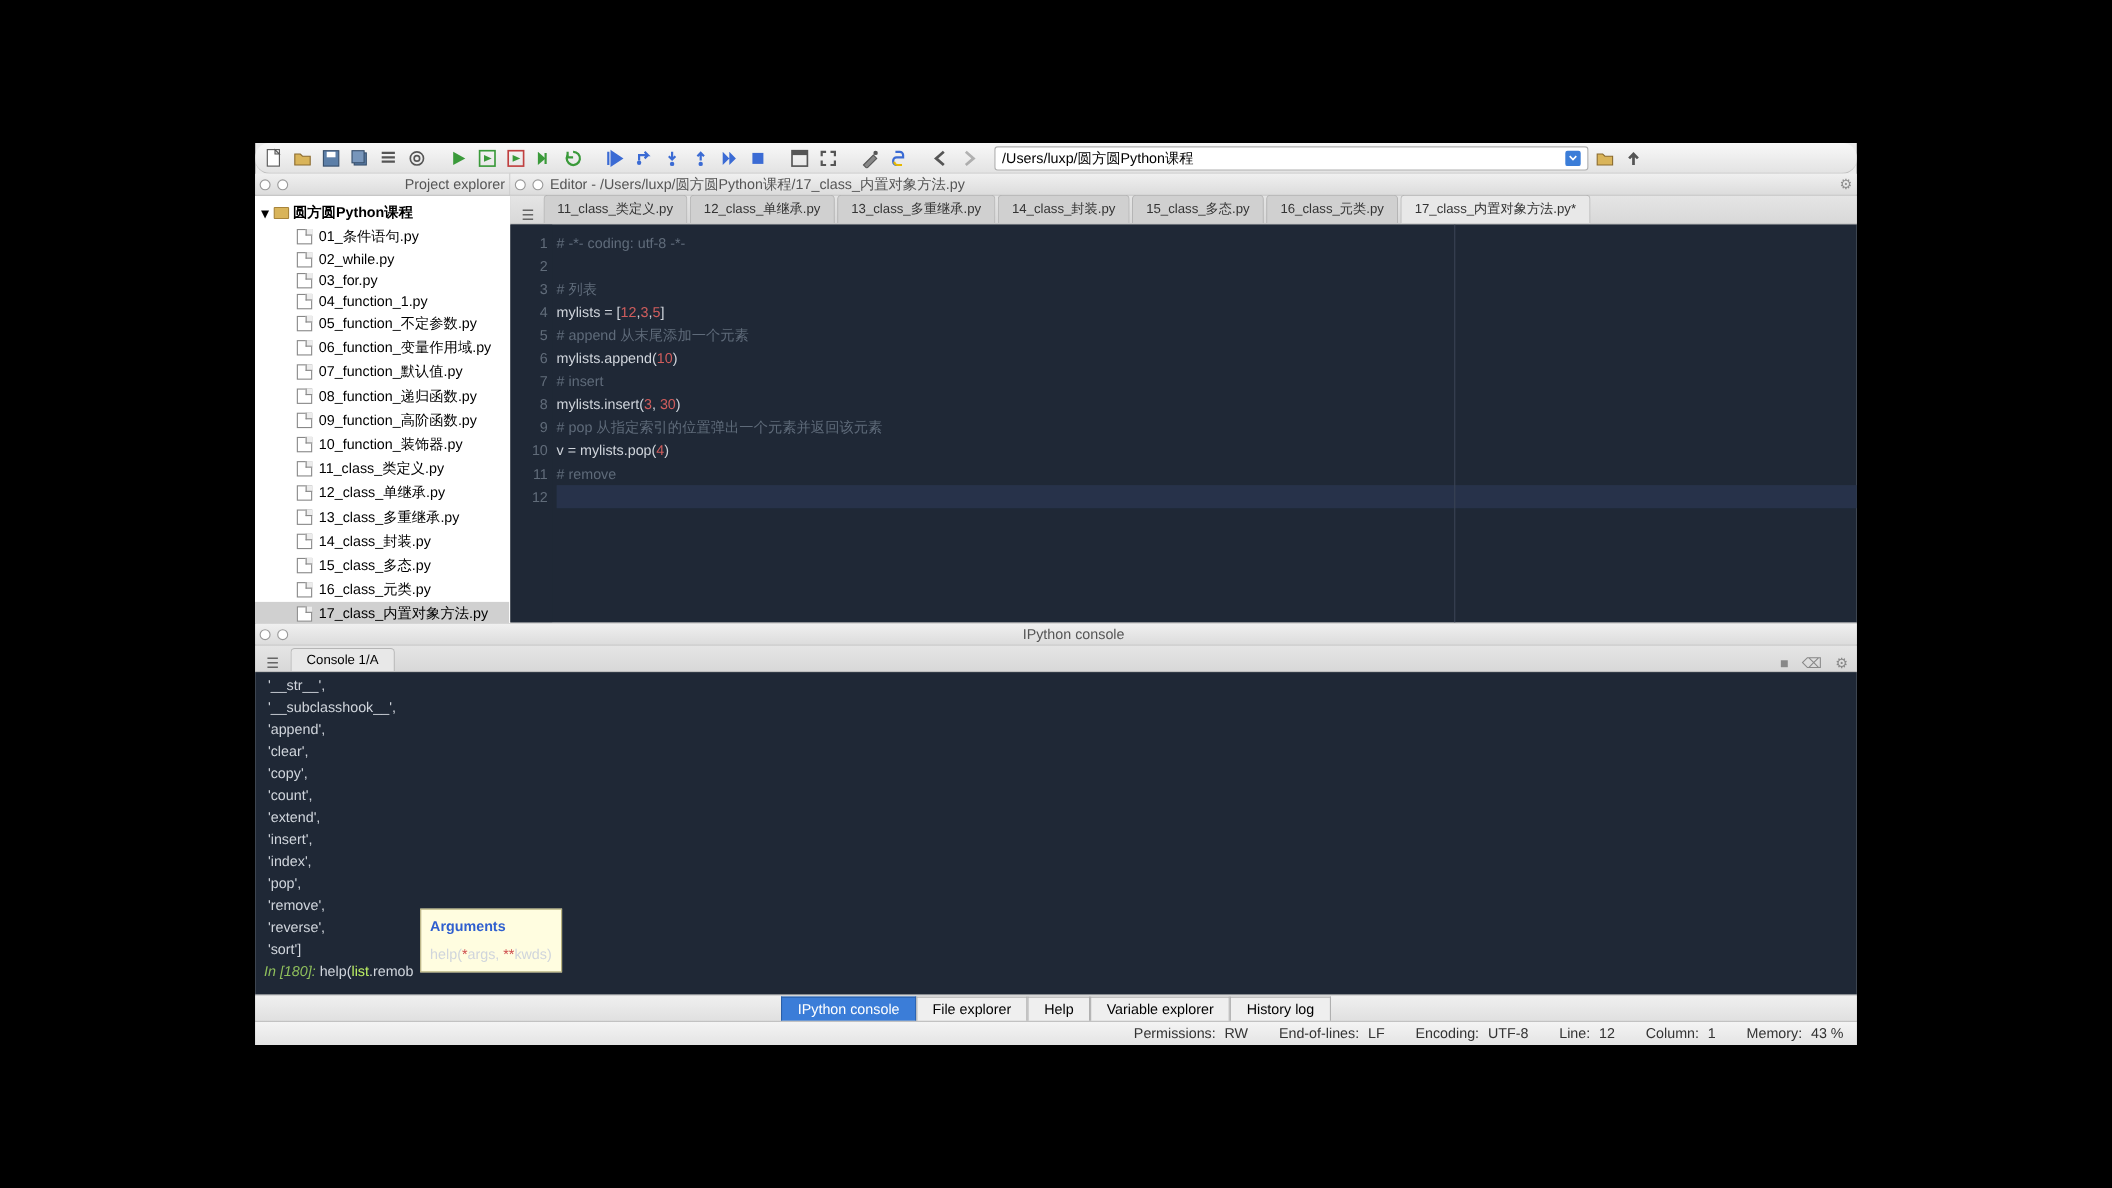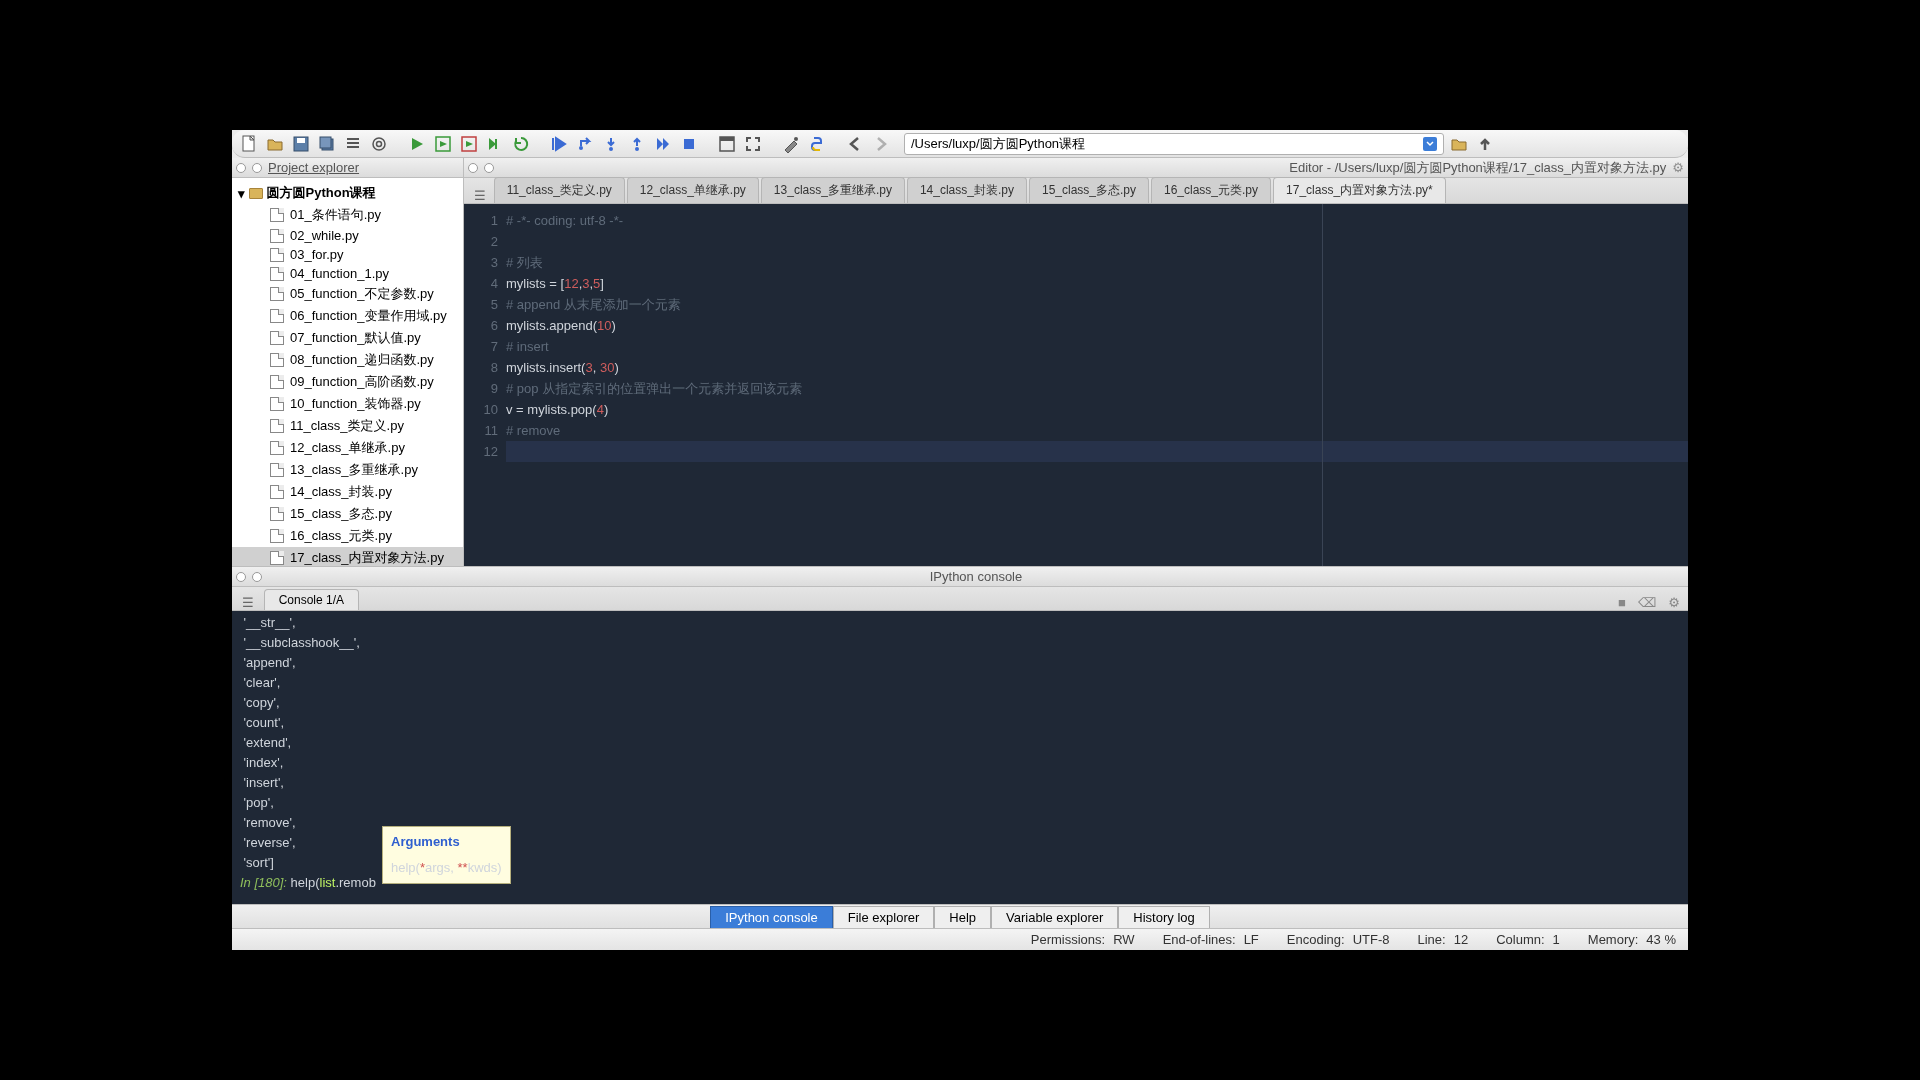--- a/index.html
+++ b/index.html
@@ -13,34 +13,34 @@
 #path-combo { flex: 0 0 540px; margin-left: 8px; height: 22px; background: #fff; border: 1px solid #b0b0b0; border-radius: 3px; display: flex; align-items: center; padding: 0 6px; }
 #path-combo span.path-text { flex: 1; font-size: 13px; }
 #path-combo .drop { width: 14px; height: 14px; background: #3b7dd8; border-radius: 2px; display:flex;align-items:center;justify-content:center; }
 
 
 #main-split { flex: 1; display: flex; min-height: 0; }
 
 
 #pe-wrap { width: 232px; display: flex; flex-direction: column; border-right: 1px solid #bdbdbd; }
 .pane-header { height: 20px; background: linear-gradient(#f0f0f0,#dcdcdc); border-bottom: 1px solid #bdbdbd; display: flex; align-items: center; padding: 0 4px; gap: 6px; font-size: 11px; color: #555; }
-.pane-header .title { flex:1; text-align:left;text-decoration:underline; }
+.pane-header .title { flex:1; text-align:right; }
 .pane-dot { width:10px; height:10px; border:1px solid #999; border-radius:50%; background:#fff; }
 #pe-tree { flex:1; overflow:auto; background:#fff; padding-top:4px; }
 .tree-root { display:flex; align-items:center; padding:2px 6px; font-weight:600; gap:4px; }
 .tree-item { display:flex; align-items:center; padding:2px 6px 2px 38px; gap:6px; cursor:pointer; }
 .tree-item.selected { background:#d0d0d0; }
 .file-ico { width:14px; height:14px; background:#fff; border:1px solid #888; position:relative; }
 .file-ico::after { content:''; position:absolute; right:-1px; top:-1px; width:5px; height:5px; background:#ececec; border-left:1px solid #888; border-bottom:1px solid #888; }
 .folder-ico { width:14px; height:11px; background:#d9b45a; border:1px solid #a8843a; border-radius:1px; }
 
 
 #ed-wrap { flex:1; display:flex; flex-direction:column; min-width:0; }
 #ed-header { height:20px; background:linear-gradient(#f0f0f0,#dcdcdc); border-bottom:1px solid #bdbdbd; display:flex; align-items:center; padding:0 4px; gap:6px; font-size:11px; color:#555; }
-#ed-header .title { flex:1; text-align:right; }
+#ed-header .title { flex:1; text-align:left; }
 #ed-tabs-row { height:26px; background:linear-gradient(#e5e5e5,#d8d8d8); display:flex; align-items:flex-end; padding:0 4px; gap:2px; border-bottom:1px solid #bdbdbd; }
 .ed-tab { padding:4px 12px; font-size:12px; background:#d0d0d0; border:1px solid #b5b5b5; border-bottom:none; border-radius:4px 4px 0 0; cursor:pointer; color:#333; }
 .ed-tab.active { background:#e8e8e8; font-weight:500; }
 #ed-tabs-row .spacer { flex:1; }
 
 
 #editor { flex:1; background:#1f2836; display:flex; font-family: Menlo, Consolas, monospace; font-size:16px; line-height:21px; min-height:0; overflow:hidden;}
 #gutter { width:38px; text-align:right; color:#616c7a; padding:6px 4px 0 0; background:#1f2836; }
 #code-area { flex:1; padding:6px 0 0 4px; color:#d0d5dc; position:relative; }
 .code-line { white-space:pre; height:21px; }
@@ -395,22 +395,22 @@
   </div>
   <div id="console">
     <div id="console-lines">
           <div class="out-line"> '__str__',</div>
           <div class="out-line"> '__subclasshook__',</div>
           <div class="out-line"> 'append',</div>
           <div class="out-line"> 'clear',</div>
           <div class="out-line"> 'copy',</div>
           <div class="out-line"> 'count',</div>
           <div class="out-line"> 'extend',</div>
+          <div class="out-line"> 'insert',</div>
           <div class="out-line"> 'index',</div>
-          <div class="out-line"> 'insert',</div>
           <div class="out-line"> 'pop',</div>
           <div class="out-line"> 'remove',</div>
           <div class="out-line"> 'reverse',</div>
           <div class="out-line"> 'sort']</div>
         </div>
     <div class="out-line"><span class="prompt">In [180]: </span><span>help(</span><span class="builtin">list</span><span>.remob</span></div>
 
     <div id="tooltip">
       <div class="t-title">Arguments</div>
       <div><span>help(</span><span class="star">*</span>args, <span class="star">**</span>kwds<span>)</span></div>

